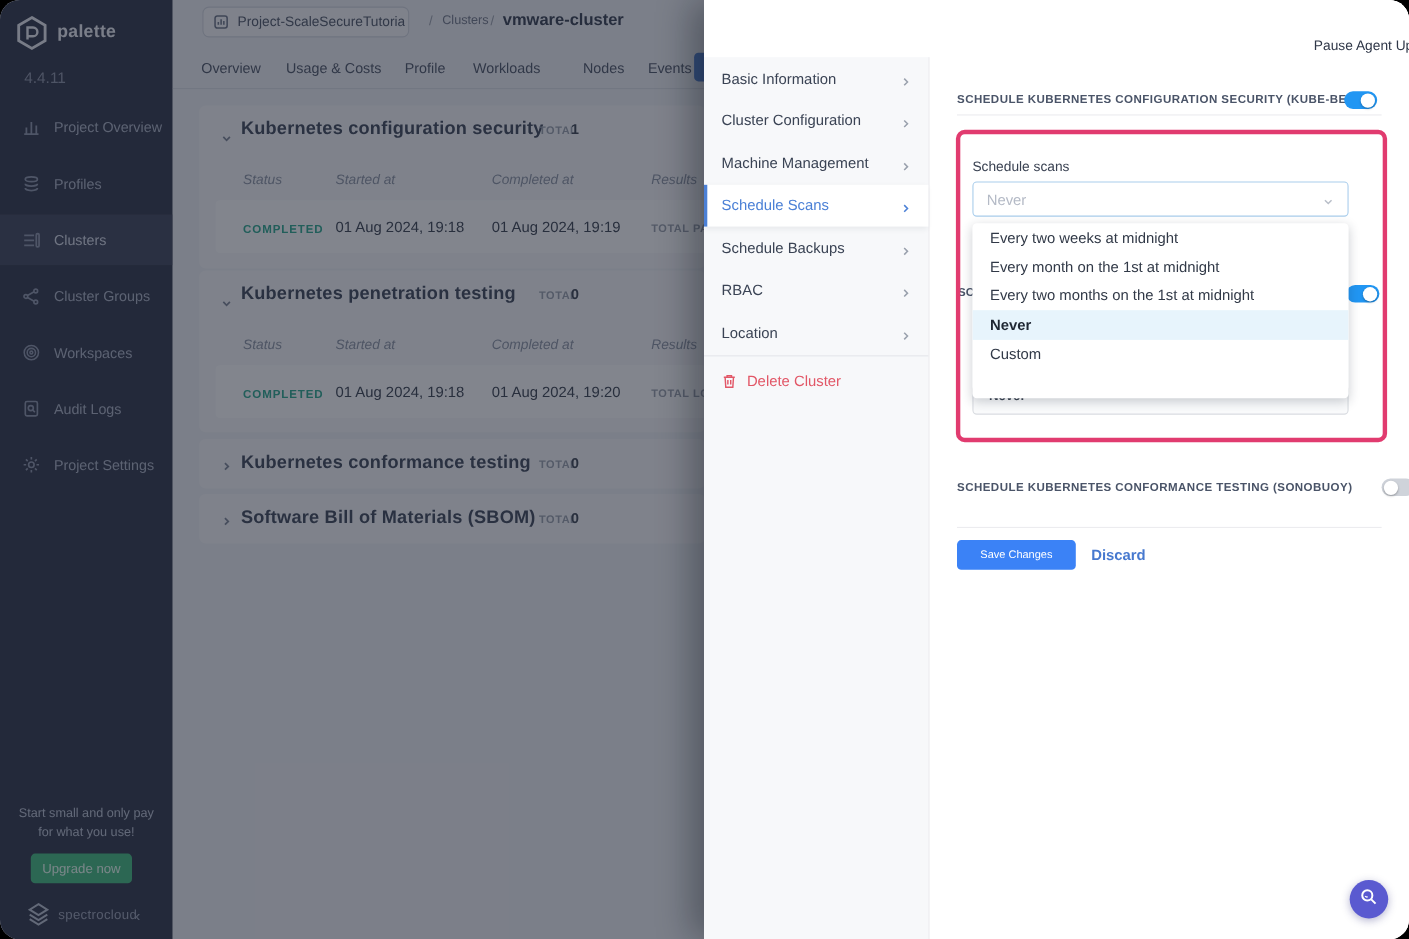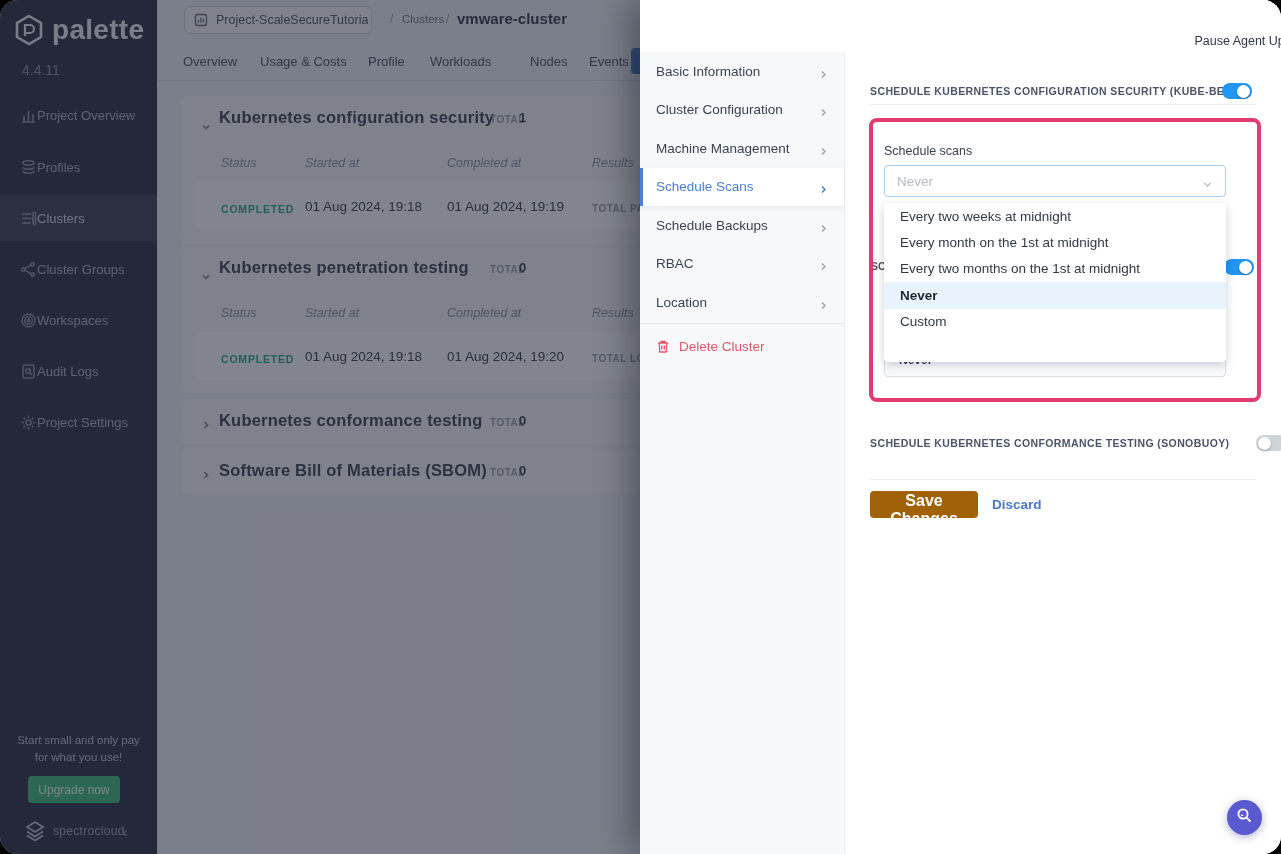--- a/index.html
+++ b/index.html
@@ -3,23 +3,23 @@
 <meta charset="utf-8">
 <style>
   html,body{margin:0;padding:0;background:#000;font-family:"Liberation Sans",sans-serif;}
   .app{position:relative;width:1281px;height:854px;margin:0 auto;background:#f0f1f5;border-radius:18px;overflow:hidden;}
   .abs{position:absolute;}
 
   
   .sidebar{position:absolute;left:0;top:0;width:157px;height:854px;background:#2e3447;color:#c3c9d8;}
   .brand{position:absolute;left:14px;top:14px;display:flex;align-items:center;gap:8px;}
   .brand .logo{width:30px;height:32px;color:#e8eaf1;}
-  .brand .bname{font-size:28px;font-weight:700;color:#eef0f6;letter-spacing:.3px;}
+  .brand .bname{font-size:16px;font-weight:700;color:#eef0f6;letter-spacing:.3px;}
   .version{position:absolute;left:22px;top:62px;font-size:14px;color:#8b92a6;}
-  .nav-item{position:absolute;left:0;width:157px;height:46px;display:flex;align-items:center;padding-left:20px;box-sizing:border-box;font-size:13px;color:#aab2c4;cursor:pointer;}
+  .nav-item{position:absolute;left:0;width:157px;height:46px;display:flex;align-items:center;gap:12px;padding-left:20px;box-sizing:border-box;font-size:13px;color:#aab2c4;cursor:pointer;}
   .nav-item .nicon{width:17px;height:17px;flex:0 0 17px;color:#8d95aa;}
   .nav-item.active{background:#3c4359;color:#d6dbe8;}
   .promo{position:absolute;left:0;top:732px;width:157px;text-align:center;font-size:11.5px;line-height:17px;color:#b9c1d2;}
   .upgrade{position:absolute;left:28px;top:776px;width:92px;height:27px;background:#41bd7f;border:none;border-radius:4px;color:#eafff3;font-size:12px;font-family:inherit;cursor:pointer;}
   .sfoot{position:absolute;left:24px;top:820px;display:flex;align-items:center;gap:7px;color:#9aa1b4;}
   .sfoot .slogo{width:22px;height:22px;color:#b9c0d0;}
   .sfoot .sname{font-size:12px;letter-spacing:.3px;}
   .collapse{position:absolute;left:123px;top:824px;font-size:14px;color:#9aa1b4;cursor:pointer;}
 
   
@@ -80,21 +80,21 @@
   .select .sval{font-size:13.5px;color:#b4bac6;}
   .select .schev{width:11px;height:11px;color:#b9bfc9;}
   .panel{position:absolute;left:244px;top:203px;width:342px;height:159px;background:#fff;border-radius:4px;box-shadow:0 3px 10px rgba(30,40,60,.22);z-index:10;overflow:hidden;}
   .opt{height:26.4px;display:flex;align-items:center;padding:0 16px;font-size:13.5px;color:#313947;cursor:pointer;white-space:nowrap;}
   .opt.sel{font-weight:700;color:#1f2733;background:#e7f4fc;}
   .frag-sc{position:absolute;left:231px;top:260px;font-size:10.5px;font-weight:700;color:#4a5468;z-index:4;}
   .toggle2{position:absolute;left:584px;top:259px;z-index:4;}
   .select2{position:absolute;left:244px;top:350px;width:342px;height:27px;border:1px solid #d9dce1;border-radius:4px;background:#fafbfc;box-sizing:border-box;z-index:5;overflow:hidden;}
   .select2 .hval{position:absolute;left:14px;top:2px;font-size:12px;font-weight:700;color:#39414f;}
 
-  .save-btn{position:absolute;left:230px;top:491px;width:108px;height:27px;background:#a16207;border:none;border-radius:4px;color:#fff;font-size:16px;font-weight:700;font-family:inherit;cursor:pointer;}
+  .save-btn{position:absolute;left:230px;top:491px;width:108px;height:27px;background:#3b82f6;border:none;border-radius:4px;color:#fff;font-size:10px;font-weight:400;font-family:inherit;cursor:pointer;}
   .discard{position:absolute;left:352px;top:497px;font-size:13.5px;font-weight:700;color:#4779cf;cursor:pointer;}
 
   .fab{position:absolute;left:1227px;top:800px;width:35px;height:35px;border-radius:50%;background:#5a5ad0;display:flex;align-items:center;justify-content:center;cursor:pointer;box-shadow:0 2px 8px rgba(40,40,120,.35);}
   .fab svg{width:17px;height:17px;color:#fff;}
 </style>
 </head>
 <body>
 
 <div class="app">
 

